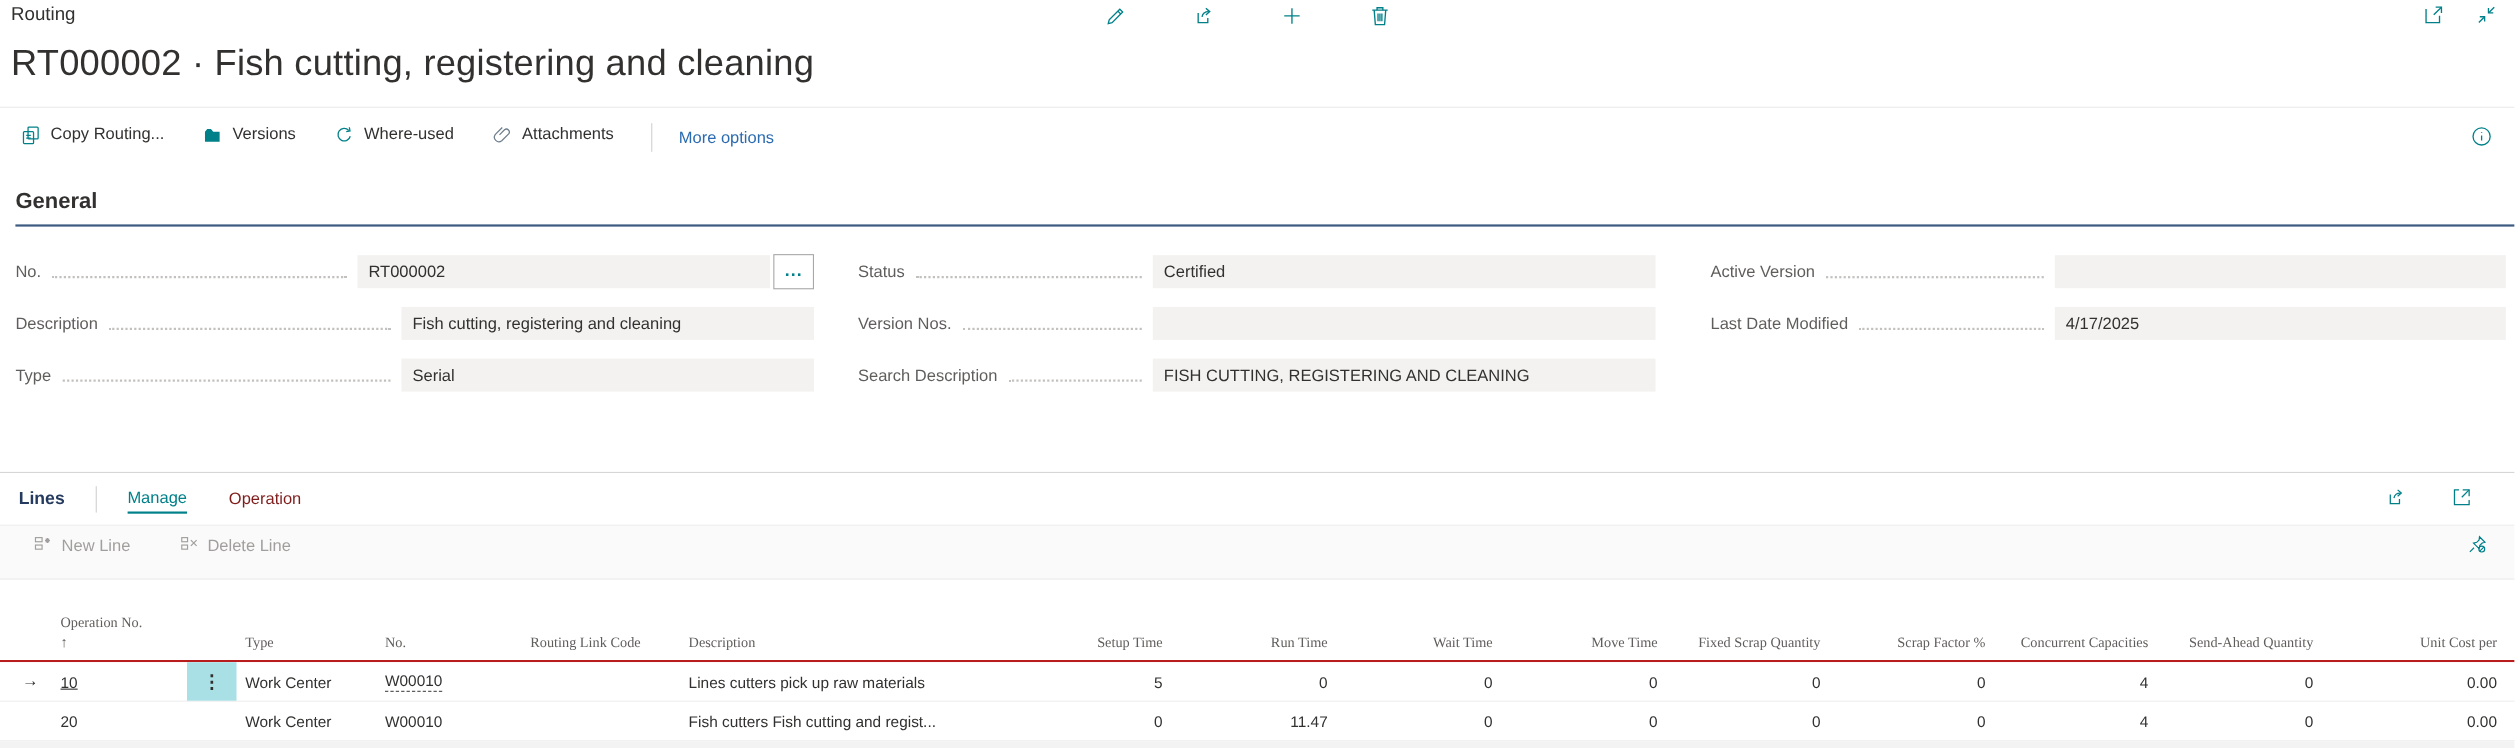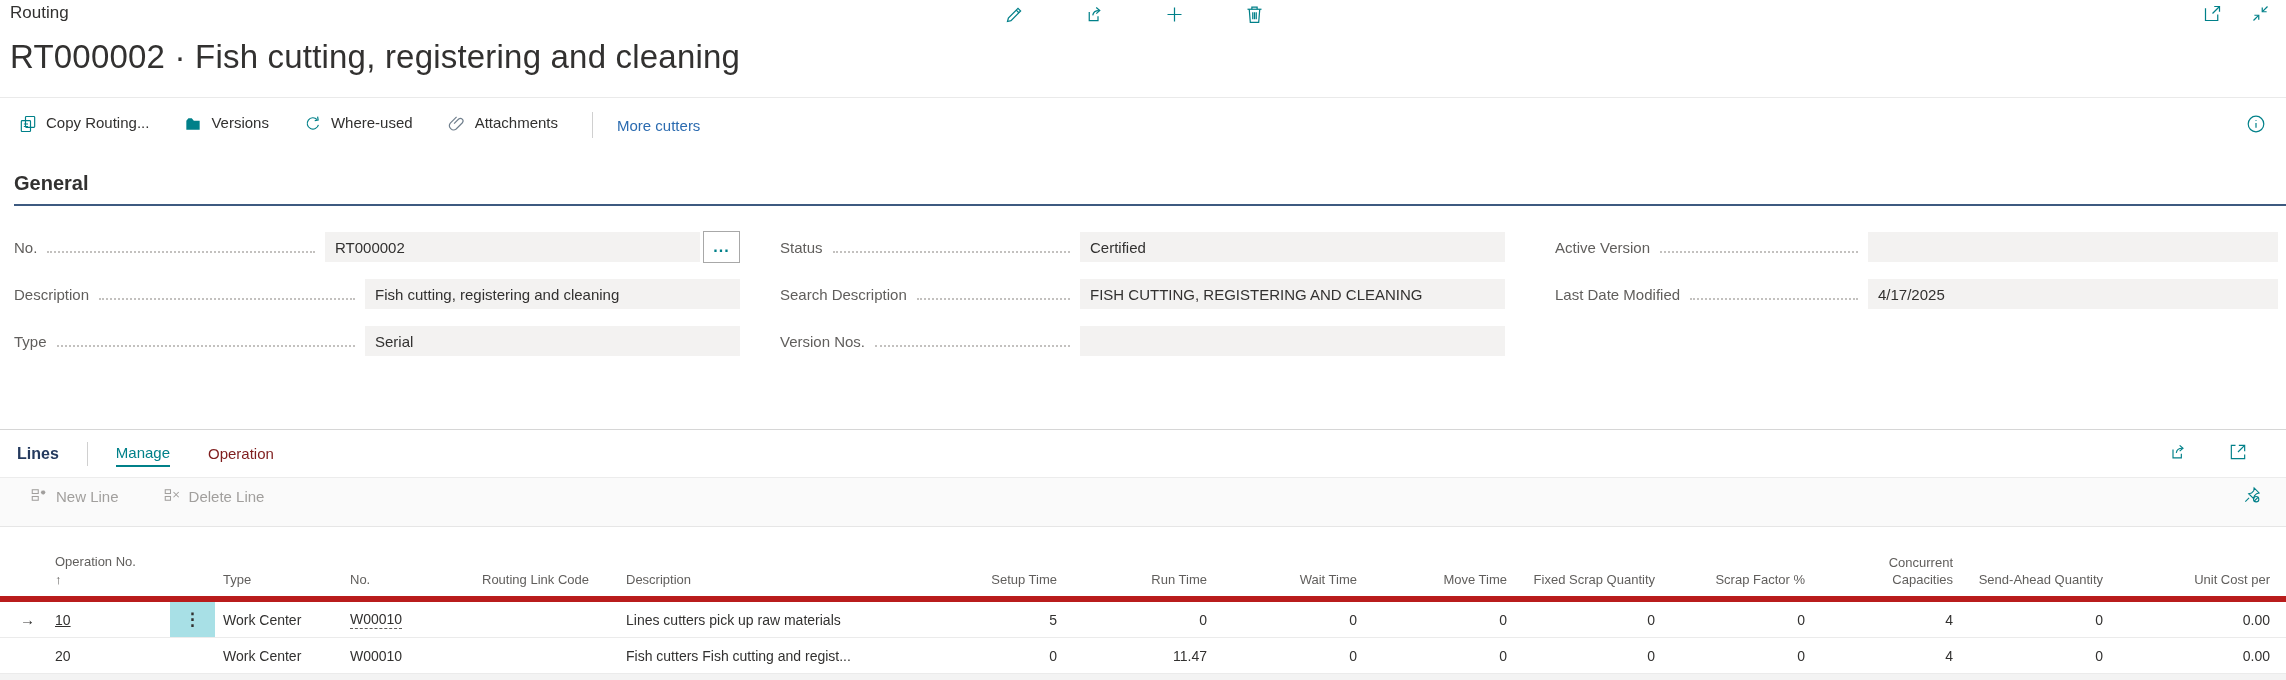--- a/index.html
+++ b/index.html
@@ -35,21 +35,21 @@
   .fields { display: flex; margin-top: 26px; }
   .fcol { display: flex; flex-direction: column; }
   .fcol1 { margin-left: 14px; width: 726px; }
   .fcol2 { margin-left: 40px; width: 725px; }
   .fcol3 { margin-left: 50px; width: 723px; }
   .frow { display: flex; align-items: center; height: 30px; margin-bottom: 17px; }
   .flabel { font-size: 15px; color: #605e5c; white-space: nowrap; }
   .leader { flex: 1; border-bottom: 2px dotted #c3c1bf; margin: 0 10px; height: 12px; min-width: 18px; }
   .fval { background: #f3f2f1; height: 30px; display: flex; align-items: center; padding: 0 10px; font-size: 15px; color: #323130; }
   .fcol1 .fval { width: 375px; }
-  .fcol2 .fval { width: 425px; }
+  .fcol2 .fval { width: 457px; }
   .fcol3 .fval { width: 410px; }
   .ellipsis-btn { width: 37px; height: 32px; border: 1px solid #a8a8a8; background: #fff; margin-left: 3px;
     font-size: 16px; font-weight: bold; color: #008089; display: flex; align-items: center; justify-content: center; cursor: pointer; letter-spacing: 1px; }
 
   
   .lines-card { margin-top: 56px; border-top: 1px solid #d6d6d6; }
   .tabs-row { height: 48px; display: flex; align-items: center; padding-left: 17px; border-bottom: 1px solid #ececec; text-align: right; }
   .lines-caption { font-size: 16px; font-weight: 700; color: #243a5e; cursor: pointer; }
   .tab-div { width: 1px; height: 24px; background: #d0d0d0; margin: 0 28px; }
   .tab { font-size: 15px; color: #7f1d1d; margin-right: 38px; cursor: pointer; padding: 4px 0; }
@@ -62,21 +62,21 @@
   .tool-btn { display: flex; align-items: center; gap: 8px; margin-right: 44px; font-size: 15px; color: #a19f9d; background: none; border: none; font-family: inherit; cursor: default; }
   .tool-btn svg { width: 18px; height: 18px; stroke: #a19f9d; fill: none; stroke-width: 1.4; }
   .lines-toolbar .spacer { flex: 1; }
   .pin-btn svg { width: 20px; height: 20px; stroke: #008089; fill: none; stroke-width: 1.3; }
 
   .tbl-gap { height: 24px; background: #fff; }
 
   
   .grid-row { display: grid;
     grid-template-columns: 170px 45px 127px 132px 144px 300px 155px 150px 150px 150px 148px 150px 148px 150px 167px; }
-  .thead { height: 51px; border-bottom: 6px solid #b91c1c; align-items: end; font-size: 13px; color: #605e5c; }
+  .thead { height: 51px; border-bottom: 2px solid #b91c1c; align-items: end; font-size: 13px; color: #605e5c; font-family: Liberation Serif, serif; }
   .hcell { padding: 0 8px 7px 8px; line-height: 1.3; }
   .hcell.num { text-align: right; padding-right: 16px; }
   .h-op { padding-left: 55px; display: flex; flex-direction: column; justify-content: flex-end; }
   .sort-arrow { font-size: 13px; margin-top: 1px; }
 
   .trow { height: 36px; align-items: center; font-size: 14px; border-bottom: 1px solid #ebebeb; background: #fff; }
   .cell { padding: 0 8px; display: flex; align-items: center; height: 100%; overflow: hidden; white-space: nowrap; }
   .cell.num { justify-content: flex-end; padding-right: 16px; }
   .c-op { padding-left: 20px; gap: 0; }
   .rowarrow { width: 35px; font-size: 15px; color: #323130; }
@@ -166,21 +166,21 @@
           </svg></span>
       <span>Where-used</span>
     </button>
     <button class="action-item">
       <span><svg class="gray" viewBox="0 0 24 24">
             <path d="M8.5 11.5l5.5-5.5a3.2 3.2 0 0 1 4.5 4.5l-7.5 7.5a5 5 0 0 1-7-7L11.5 3.5"></path>
           </svg></span>
       <span>Attachments</span>
     </button>
     <div class="vdivider"></div>
-    <button class="more-options">More cutters</button>
+    <button class="more-options">More options</button>
     <div class="spacer"></div>
     <button class="icon-btn info-btn">
         <span><svg viewBox="0 0 24 24">
             <circle cx="12" cy="12" r="8.5"></circle>
             <path d="M12 11v5"></path>
             <path d="M12 7.6v.8"></path>
           </svg></span>
       </button>
   </div>
 
@@ -206,28 +206,28 @@
           <div class="fval">Serial</div>
         </div>
       </div>
       <div class="fcol fcol2">
         <div class="frow">
           <span class="flabel">Status</span>
           <span class="leader"></span>
           <div class="fval">Certified</div>
         </div>
         <div class="frow">
+          <span class="flabel">Version Nos.</span>
+          <span class="leader"></span>
+          <div class="fval"></div>
+        </div>
+        <div class="frow">
           <span class="flabel">Search Description</span>
           <span class="leader"></span>
           <div class="fval">FISH CUTTING, REGISTERING AND CLEANING</div>
-        </div>
-        <div class="frow">
-          <span class="flabel">Version Nos.</span>
-          <span class="leader"></span>
-          <div class="fval"></div>
         </div>
       </div>
       <div class="fcol fcol3">
         <div class="frow">
           <span class="flabel">Active Version</span>
           <span class="leader"></span>
           <div class="fval"></div>
         </div>
         <div class="frow">
           <span class="flabel">Last Date Modified</span>

